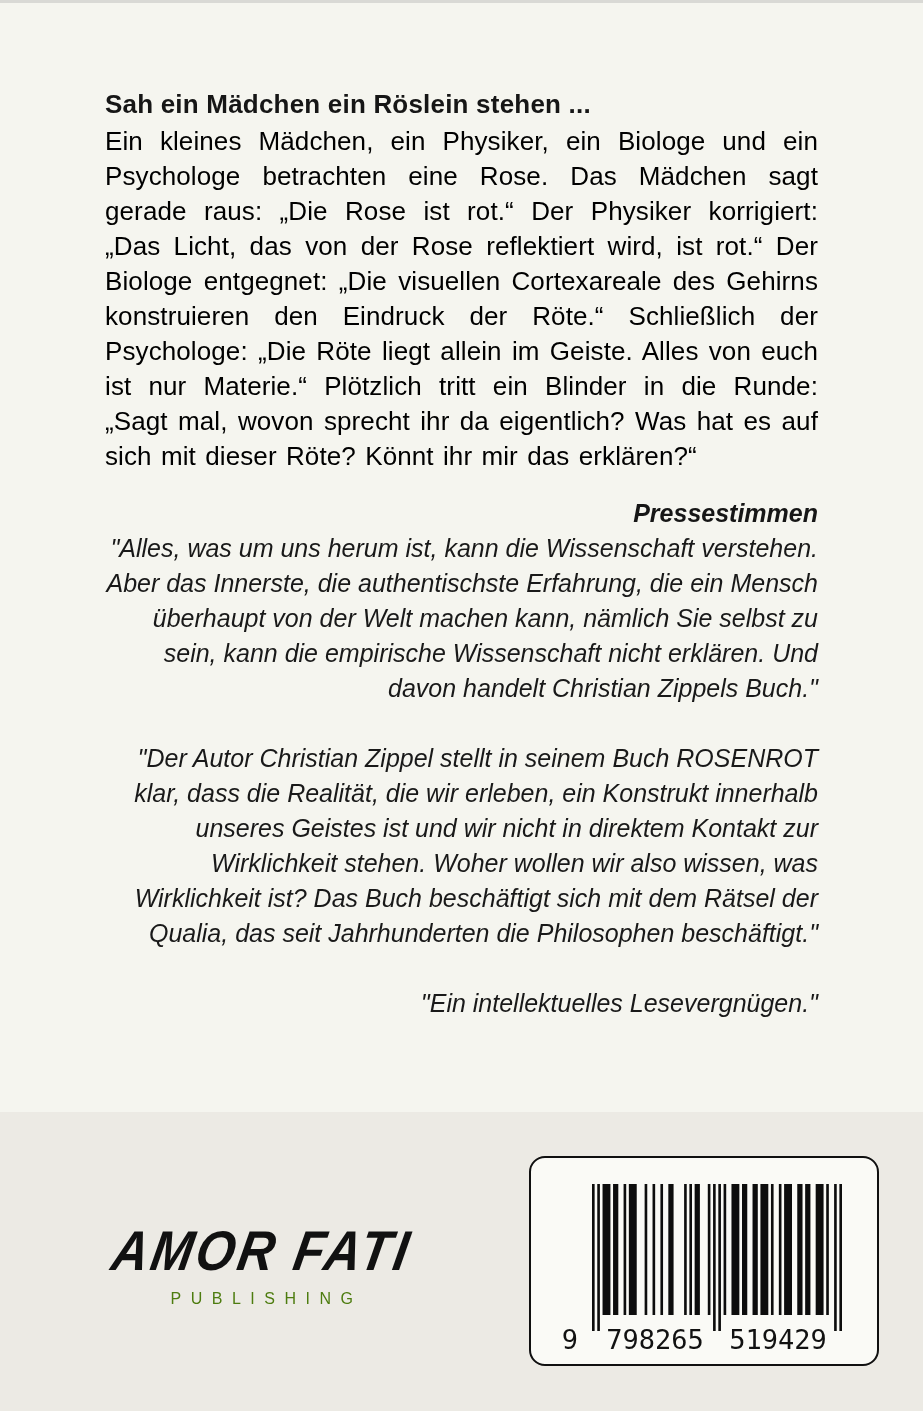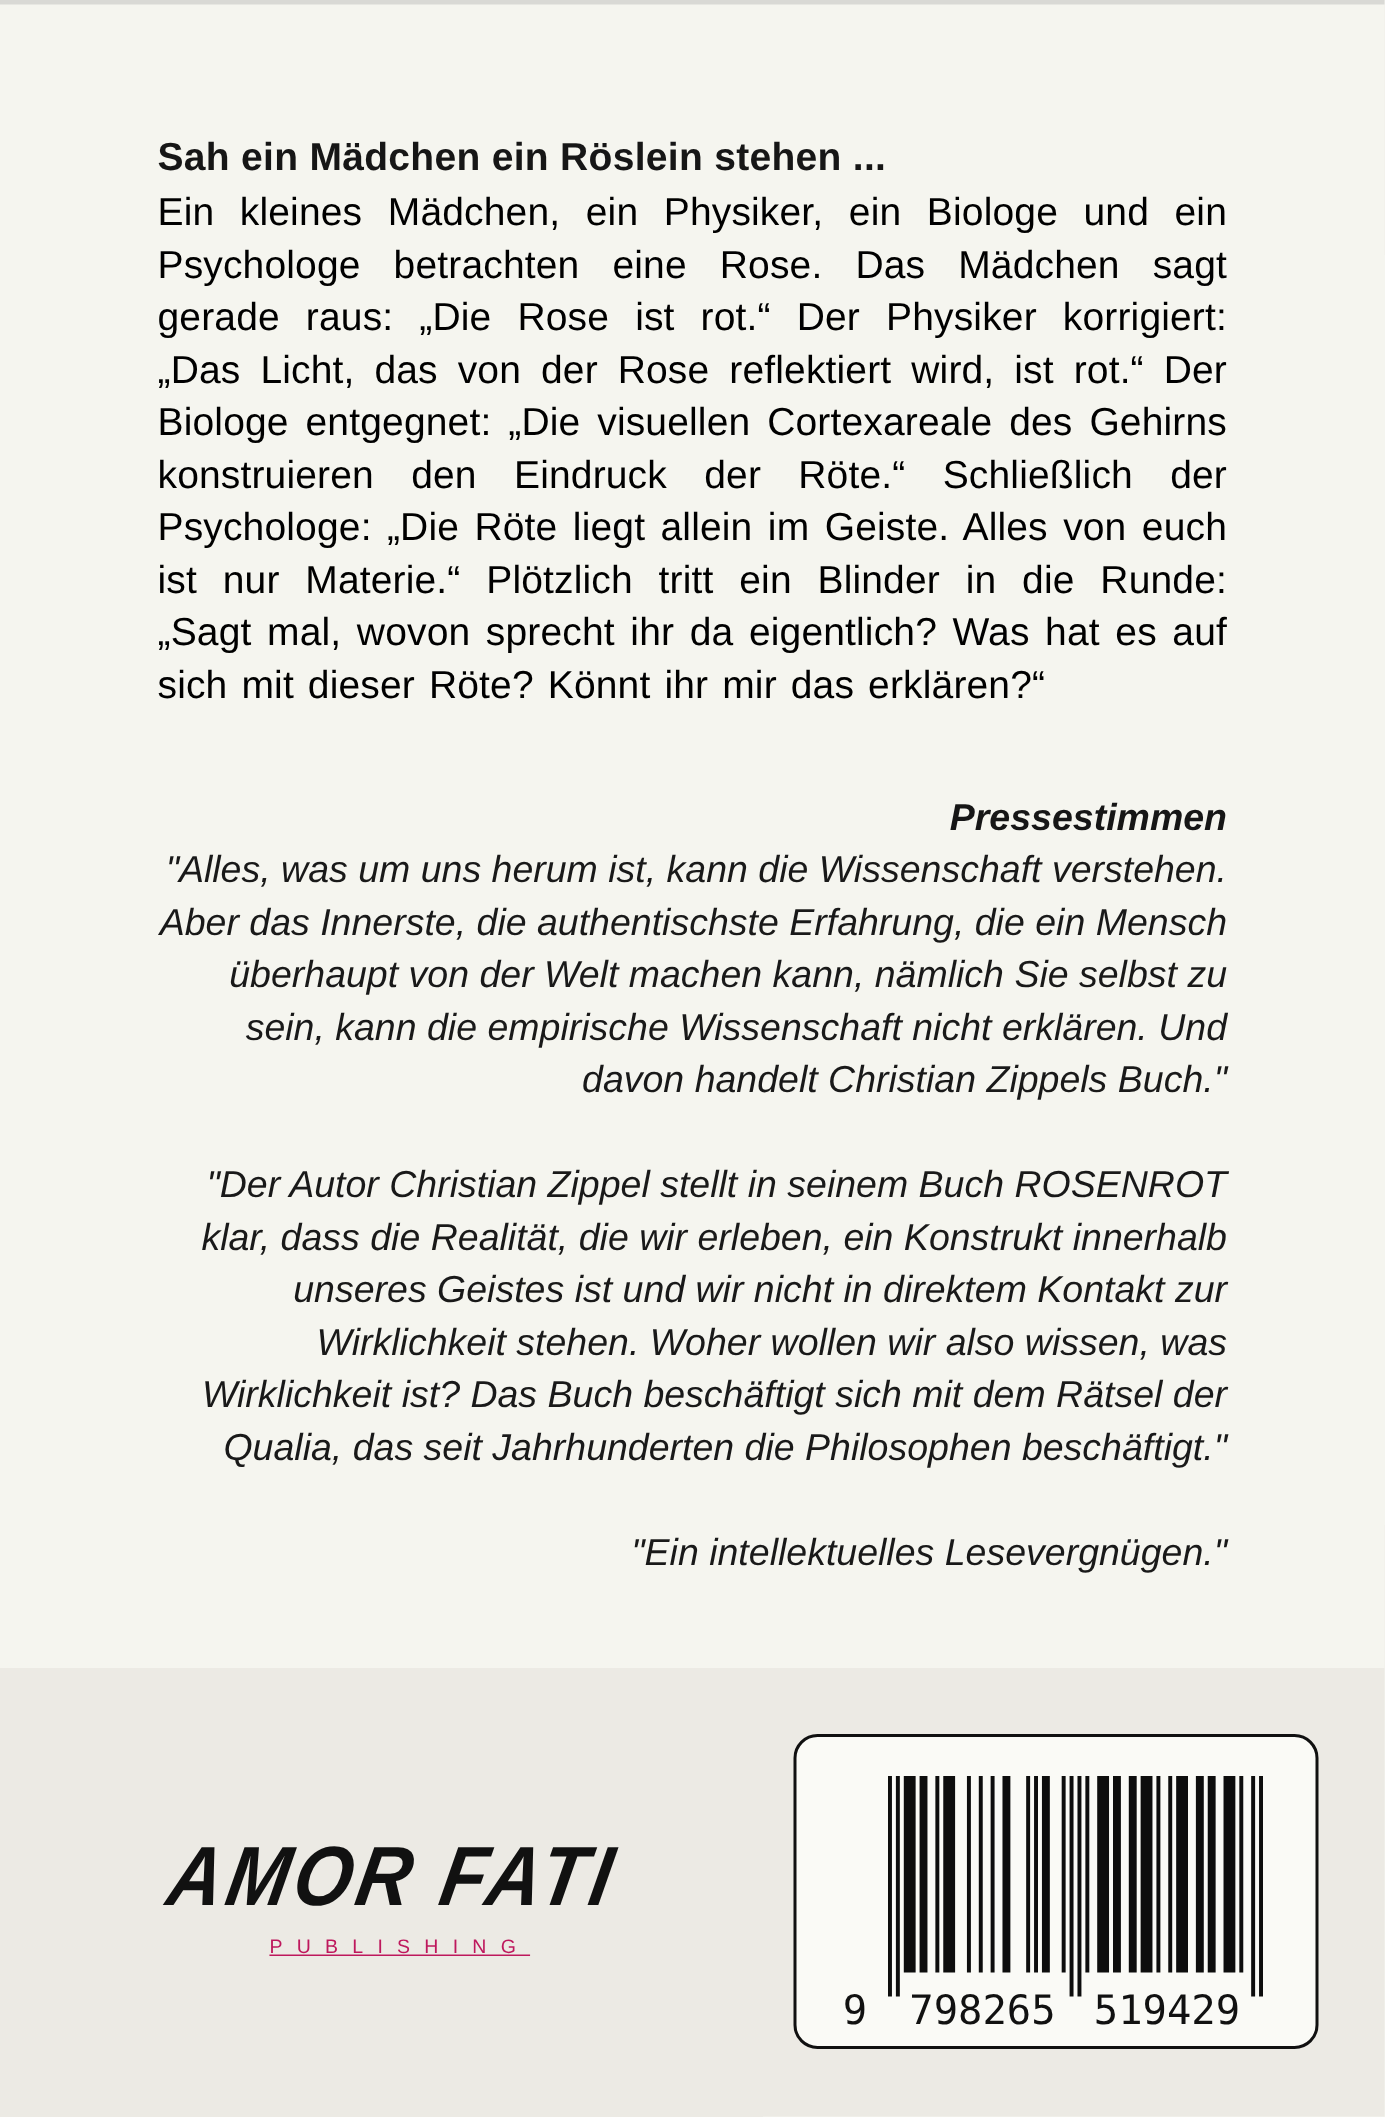--- a/index.html
+++ b/index.html
@@ -33,21 +33,21 @@
   }
   .blurb {
     font-size: 26px; line-height: 35px;
     text-align: justify;
     margin: 2px 0 0 0;
     letter-spacing: 0.1px;
     word-spacing: 2px;
     color: #000000;
   }
   .press-heading {
-    margin-top: 54px;
+    margin-top: 22px;
     text-align: right;
     font-weight: 700; font-style: italic;
     font-size: 25px; line-height: 35px;
   }
   .quote {
     font-style: italic;
     text-align: right;
     font-size: 25px; line-height: 35px;
     margin: 0;
     color: #191919;
@@ -65,26 +65,25 @@
     font-weight: 700;
     font-style: italic;
     letter-spacing: 3px;
     transform: skewX(-10deg) scaleY(1.12);
     transform-origin: center;
     white-space: nowrap;
     color: #111;
   }
   .publisher-subtitle {
     margin-top: 10px;
-    font-size: 13px;
+    font-size: 16px;
     letter-spacing: 9.5px;
     padding-left: 9px; 
-    color: #be185d;
+    color: #4d7c0f;
     white-space: nowrap;
-    text-decoration: underline;
   }
   .barcode-box {
     position: absolute;
     left: 529px; top: 1156px;
     width: 346px; height: 206px;
     border: 2.5px solid #101010;
     border-radius: 16px;
     background: #fafaf6;
   }
   .barcode-box svg {

